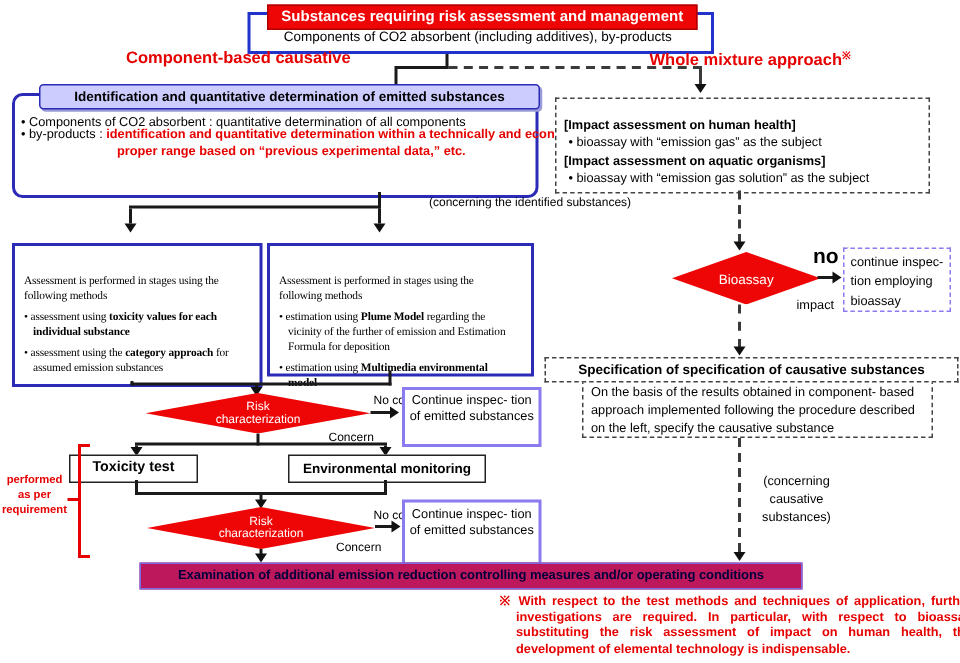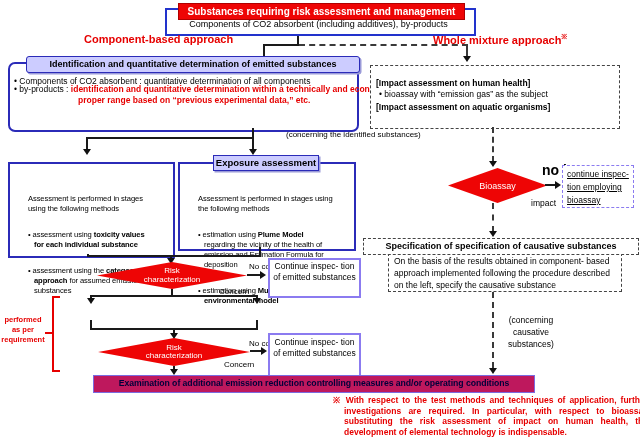--- a/index.html
+++ b/index.html
@@ -22,39 +22,39 @@
   .pbox{position:absolute;background:#fff;border:2px solid #8b7bf0;text-align:center;}
   .plainbox{position:absolute;background:#fff;border:1.5px solid #222;
             font-weight:bold;text-align:center;}
   .diamond{position:absolute;background:#ee0505;color:#fff;text-align:center;
            clip-path:polygon(50% 0,100% 50%,50% 100%,0 50%);
            display:flex;align-items:center;justify-content:center;}
   .dashbox{position:absolute;background:#fff;border:1.5px dashed #444;}
   .red{color:#e60000;}
   .b{font-weight:bold;}
   .lbl{position:absolute;font-size:8px;white-space:nowrap;padding-left:28px;}
-  .hang{margin:16px;padding-left:6px;text-indent:-6px;}
+  .hang{margin:4px;padding-left:6px;text-indent:-6px;font-family:Liberation Serif, serif;}
 </style>
 </head>
 <body>
 
 <div class="stage">
 
   <div class="ln" style="left:297px;top:32px;width:2px;height:14px;"></div>
   <div class="ln" style="left:263px;top:44px;width:36px;height:2px;"></div>
   <div class="ln" style="left:263px;top:46px;width:2px;height:11px;"></div>
   <div class="arrD" style="left:260px;top:56px;"></div>
   <div class="dh" style="left:299px;top:44px;width:169px;"></div>
   <div class="dv" style="left:466px;top:46px;height:11px;"></div>
   <div class="arrD" style="left:463px;top:56px;"></div>
 
   <div class="bluebox" style="left:165px;top:8px;width:307px;height:24px;"></div>
   <div class="banner" style="left:178px;top:3px;width:285px;height:15px;font-size:10px;line-height:15px;">Substances requiring risk assessment and management</div>
   <div class="abs" style="left:166px;top:19px;width:305px;font-size:9px;text-align:center;">Components of CO2 absorbent (including additives), by-products</div>
-  <div class="abs red b" style="left:84px;top:33px;font-size:11px;white-space:nowrap;">Component-based approach</div>
+  <div class="abs red b" style="left:84px;top:33px;font-size:11px;white-space:nowrap;">Component-based causative</div>
   <div class="abs red b" style="left:433px;top:32px;font-size:11px;white-space:nowrap;"><span>Whole mixture approach</span><sup style="font-size:7px;">※</sup></div>
 
   <div class="panel" style="left:8px;top:62px;width:347px;height:66px;border-radius:7px;"></div>
   <div class="titlebar" style="left:26px;top:56px;width:332px;height:15px;font-size:9px;line-height:15px;border-radius:3px;">Identification and quantitative determination of emitted substances</div>
   <div class="abs" style="left:14px;top:76px;width:338px;font-size:8.5px;">• Components of CO2 absorbent :  quantitative determination of all components</div>
   <p class="abs" style="left:14px;top:84px;width:340px;font-size:8.5px;line-height:11px;margin:0;padding-left:64px;text-indent:-64px;"><span>• by-products : </span><span class="red b">identification and quantitative determination within a technically and economically proper range based on “previous experimental data,” etc.</span></p>
 
   <div class="ln" style="left:252px;top:128px;width:2px;height:11px;"></div>
   <div class="ln" style="left:86px;top:137px;width:168px;height:2px;"></div>
   <div class="ln" style="left:86px;top:139px;width:2px;height:10px;"></div>
@@ -64,24 +64,23 @@
   <div class="lbl" style="left:258px;top:130px;">(concerning the identified substances)</div>
 
   <div class="panel" style="left:8px;top:162px;width:163px;height:92px;"></div>
   <div class="abs" style="left:12px;top:178px;width:156px;font-size:7.6px;line-height:10px;letter-spacing:-0.1px;">
     <p class="hang" style="padding-left:0;text-indent:0;">Assessment is performed in stages using the following methods</p>
     <p class="hang"><span>• assessment using </span><span class="b">toxicity values for each individual substance</span></p>
     <p class="hang"><span>• assessment using the </span><span class="b">category approach</span><span> for assumed emission substances</span></p>
   </div>
 
   <div class="panel" style="left:178px;top:162px;width:174px;height:85px;"></div>
-  <div class="titlebar" style="left:213px;top:155px;width:104px;height:14px;font-size:9.5px;line-height:14px;">Exposure assessment</div>
   <div class="abs" style="left:182px;top:178px;width:167px;font-size:7.6px;line-height:10px;letter-spacing:-0.1px;">
     <p class="hang" style="padding-left:0;text-indent:0;">Assessment is performed in stages using the following methods</p>
-    <p class="hang"><span>• estimation using </span><span class="b">Plume Model</span><span> regarding the vicinity of the health of emission and Estimation Formula for deposition</span></p>
+    <p class="hang"><span>• estimation using </span><span class="b">Plume Model</span><span> regarding the vicinity of the further of emission and Estimation Formula for deposition</span></p>
     <p class="hang"><span>• estimation using </span><span class="b">Multimedia environmental model</span></p>
   </div>
 
   <div class="ln" style="left:259px;top:247px;width:2px;height:10px;"></div>
   <div class="ln" style="left:87px;top:254px;width:2px;height:3px;"></div>
   <div class="ln" style="left:87px;top:255px;width:174px;height:2px;"></div>
   <div class="ln" style="left:170px;top:256px;width:2px;height:3px;"></div>
   <div class="arrD" style="left:167px;top:258px;"></div>
 
   <div class="diamond" style="left:97px;top:262px;width:150px;height:27px;">
@@ -93,20 +92,22 @@
   <div class="pbox" style="left:268px;top:258px;width:89px;height:35px;font-size:8.5px;line-height:11px;padding-top:1px;">Continue inspec- tion of emitted substances</div>
   <div class="lbl" style="left:191px;top:287px;">Concern</div>
 
   <div class="ln" style="left:171px;top:289px;width:2px;height:8px;"></div>
   <div class="ln" style="left:90px;top:295px;width:168px;height:2px;"></div>
   <div class="ln" style="left:90px;top:297px;width:2px;height:2px;"></div>
   <div class="arrD" style="left:87px;top:298px;"></div>
   <div class="ln" style="left:256px;top:297px;width:2px;height:2px;"></div>
   <div class="arrD" style="left:253px;top:298px;"></div>
 
+  <div class="plainbox" style="left:46px;top:303px;width:84px;height:17px;font-size:9.5px;line-height:16px;">Toxicity test</div>
+  <div class="plainbox" style="left:192px;top:303px;width:130px;height:17px;font-size:9px;line-height:16px;">Environmental monitoring</div>
 
   <div class="ln" style="left:90px;top:320px;width:2px;height:10px;"></div>
   <div class="ln" style="left:256px;top:320px;width:2px;height:10px;"></div>
   <div class="ln" style="left:90px;top:328px;width:168px;height:2px;"></div>
   <div class="ln" style="left:173px;top:330px;width:2px;height:4px;"></div>
   <div class="arrD" style="left:170px;top:333px;"></div>
 
   <div class="diamond" style="left:98px;top:338px;width:152px;height:28px;">
     <div style="width:72px;font-size:8px;line-height:8.5px;">Risk characterization</div>
   </div>
@@ -124,32 +125,33 @@
   <div class="abs" style="left:45px;top:332px;width:7px;height:2px;background:#e60000;"></div>
   <div class="abs red b" style="left:0px;top:315px;width:46px;font-size:7.5px;line-height:10px;text-align:center;">performed as per requirement</div>
 
   <div class="abs" style="left:93px;top:375px;width:440px;height:16px;background:#be185d;border:1.5px solid #7b6be0;
        font-weight:bold;font-size:8.7px;line-height:15px;text-align:center;color:#00003a;letter-spacing:-0.05px;">Examination of additional emission reduction controlling measures and/or operating conditions</div>
 
   <div class="dashbox" style="left:370px;top:65px;width:248px;height:62px;"></div>
   <div class="abs b" style="left:376px;top:78px;font-size:8.5px;">[Impact assessment on human health]</div>
   <div class="abs" style="left:379px;top:89px;font-size:8.5px;">• bioassay with “emission gas” as the subject</div>
   <div class="abs b" style="left:376px;top:102px;font-size:8.5px;">[Impact assessment on aquatic organisms]</div>
+  <div class="abs" style="left:379px;top:113px;font-size:8.5px;">• bioassay with “emission gas solution” as the subject</div>
 
   <div class="dv" style="left:492px;top:127px;height:35px;"></div>
   <div class="arrD" style="left:489px;top:161px;"></div>
 
   <div class="diamond" style="left:448px;top:168px;width:99px;height:35px;font-size:9px;">
     <div>Bioassay</div>
   </div>
   <div class="lbl" style="left:514px;top:162px;font-size:14px;font-weight:bold;">no impact</div>
   <div class="ln" style="left:545px;top:184px;width:11px;height:2px;"></div>
   <div class="arrR" style="left:555px;top:181px;"></div>
   <div class="abs" style="left:562px;top:165px;width:72px;height:43px;border:1.5px dashed #8b7bf0;background:#fff;
-       font-size:8.5px;line-height:13px;padding:2px 4px;box-sizing:border-box;text-decoration:underline;">continue inspec- tion employing bioassay</div>
+       font-size:8.5px;line-height:13px;padding:2px 4px;box-sizing:border-box;">continue inspec- tion employing bioassay</div>
   <div class="lbl" style="left:503px;top:198px;font-size:8.5px;">impact</div>
 
   <div class="dv" style="left:492px;top:203px;height:29px;"></div>
   <div class="arrD" style="left:489px;top:231px;"></div>
 
   <div class="dashbox" style="left:388px;top:253px;width:234px;height:39px;font-size:8.5px;line-height:12px;padding:1px 5px;box-sizing:border-box;">On the basis of the results obtained in component- based approach implemented following the procedure described on the left, specify the causative substance</div>
   <div class="dashbox" style="left:363px;top:238px;width:274px;height:15px;font-weight:bold;font-size:9px;line-height:14px;text-align:center;">Specification of specification of causative substances</div>
 
   <div class="dv" style="left:492px;top:292px;height:76px;"></div>
   <div class="arrD" style="left:489px;top:368px;"></div>

